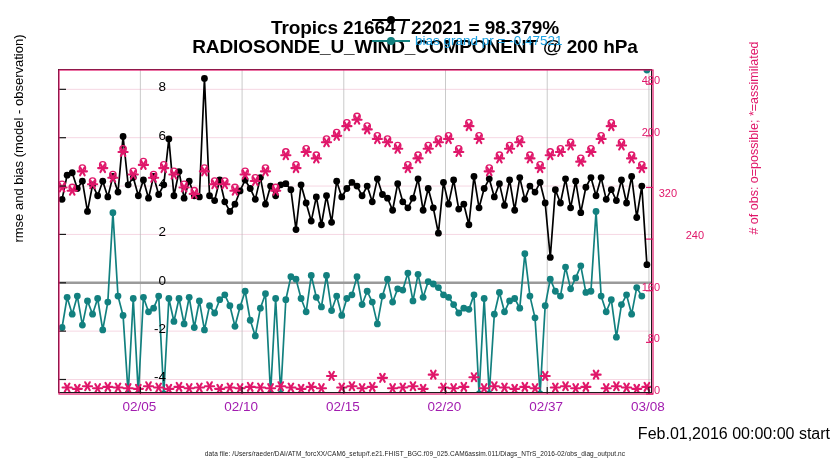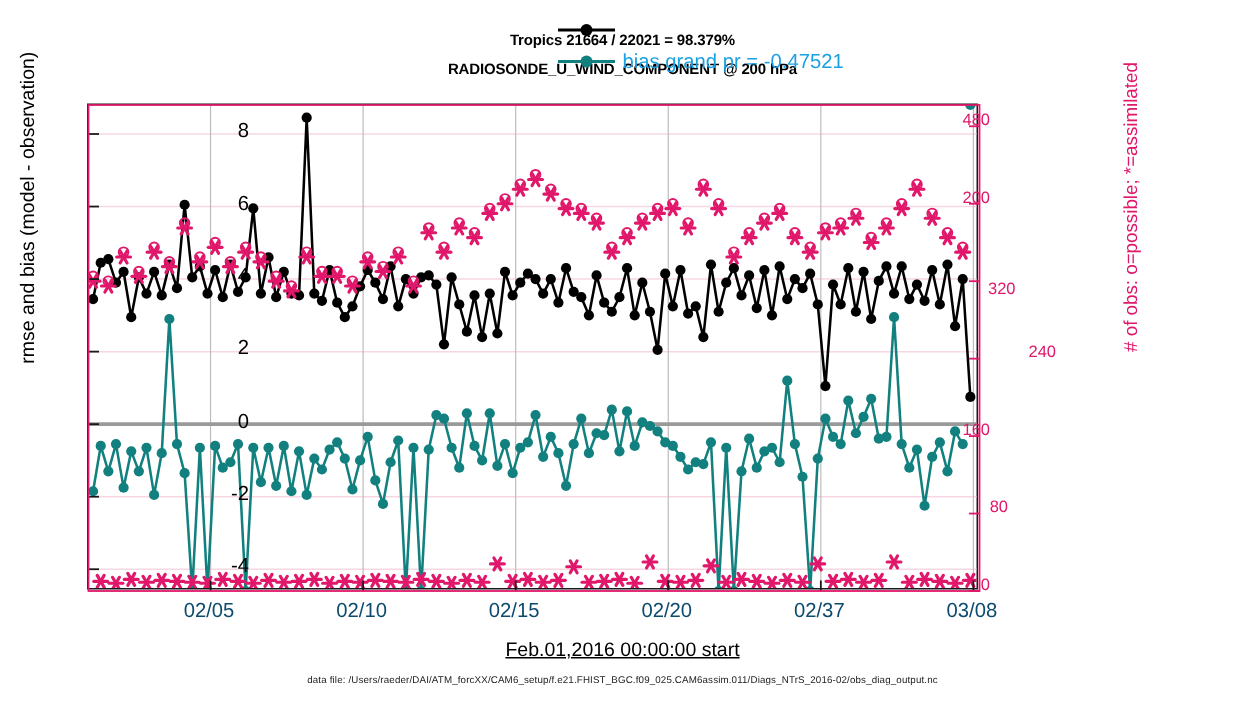--- a/index.html
+++ b/index.html
@@ -8,21 +8,21 @@
     font-family:"Liberation Sans","DejaVu Sans",sans-serif;
     color:#000;overflow:hidden;position:relative;
   }
   #root{position:absolute;inset:0;}
 
   .title-block{
     position:absolute;left:0;top:18px;width:830px;text-align:center;
     pointer-events:none;
   }
   .title-line{
-    font-size:10px;font-weight:bold;color:#000;line-height:19px;
+    font-size:19px;font-weight:bold;color:#000;line-height:19px;
     letter-spacing:-0.1px;
   }
 
   
   #plot{
     position:absolute;left:58px;top:69px;width:594px;height:324px;
     border:1.2px solid #1a1a1a;
     box-sizing:border-box;background:#fff;
   }
   #plot .inner{position:absolute;inset:0;overflow:hidden;}
@@ -42,25 +42,25 @@
   .ytick-l{
     position:absolute;right:664px;width:60px;text-align:right;
     font-size:13.5px;color:#000;
   }
   .ytick-r{
     position:absolute;left:600px;width:60px;text-align:right;
     font-size:11px;color:#e0176a;
   }
   .xtick{
     position:absolute;top:330px;width:90px;margin-left:-45px;text-align:center;
-    font-size:13.5px;color:#0c4a6e;
+    font-size:13.5px;color:#a21caf;
   }
   .xaxis-caption{
-    position:absolute;left:0;top:425px;width:830px;text-align:center;
-    font-size:13px;color:#000;text-decoration:underline;
+    position:absolute;left:0;top:425px;width:830px;text-align:right;
+    font-size:16px;color:#000;
   }
   .footer{
     position:absolute;left:0;top:450px;width:830px;text-align:center;
     font-size:6.5px;color:#222;letter-spacing:0.1px;
   }
 
   
   #legend{
     position:absolute;left:370px;top:9px;
     font-size:13.5px;color:#1aa0e0;line-height:21px;
@@ -774,21 +774,21 @@
       <div class="ytick-l" style="top: 272.776px;">0</div>
       <div class="ytick-l" style="top: 321.134px;">-2</div>
       <div class="ytick-l" style="top: 369.493px;">-4</div>
     </div>
   <div id="ylabels-right">
       <div class="ytick-r" style="top: 74.1992px;">480</div>
       <div class="ytick-r" style="top: 125.833px;">200</div>
       <div class="ytick-r" style="top: 187px; margin-left: 17px;">320</div>
       <div class="ytick-r" style="top: 229.1px; padding-left: 44px;">240</div>
       <div class="ytick-r" style="top: 280.733px;">160</div>
-      <div class="ytick-r" style="top: 332.367px; margin-left: 12px;">80</div>
+      <div class="ytick-r" style="top: 332.367px;">80</div>
       <div class="ytick-r" style="top: 384px;">0</div>
     </div>
   <div id="xlabels">
       <div class="xtick" style="left: 139.37px; top: 399px;">02/05</div>
       <div class="xtick" style="left: 241.082px; top: 399px;">02/10</div>
       <div class="xtick" style="left: 342.795px; top: 399px;">02/15</div>
       <div class="xtick" style="left: 444.507px; top: 399px;">02/20</div>
       <div class="xtick" style="left: 546.219px; top: 399px;">02/37</div>
       <div class="xtick" style="left: 647.932px; top: 399px;">03/08</div>
     </div>

